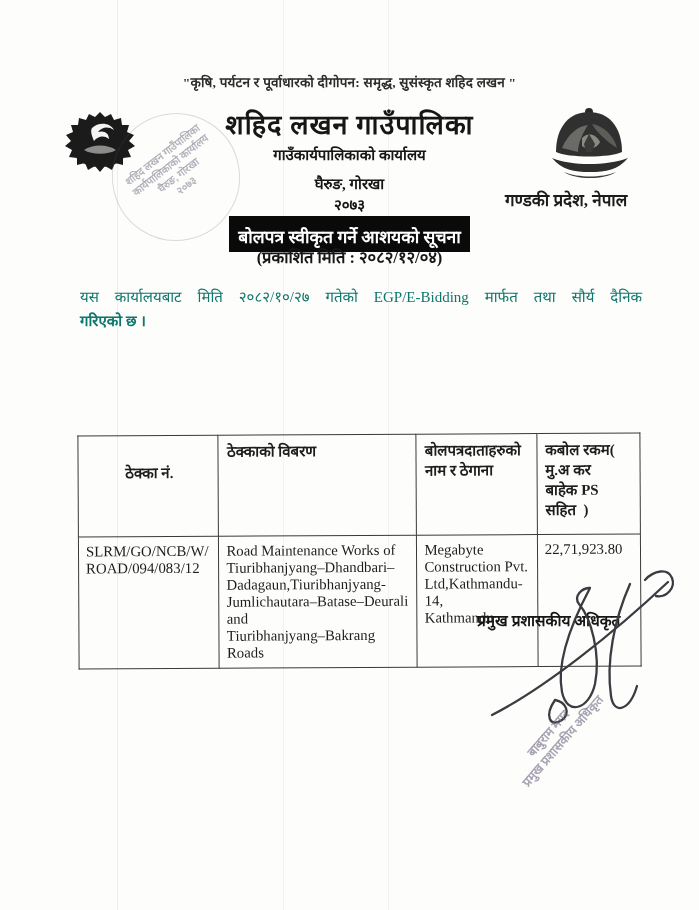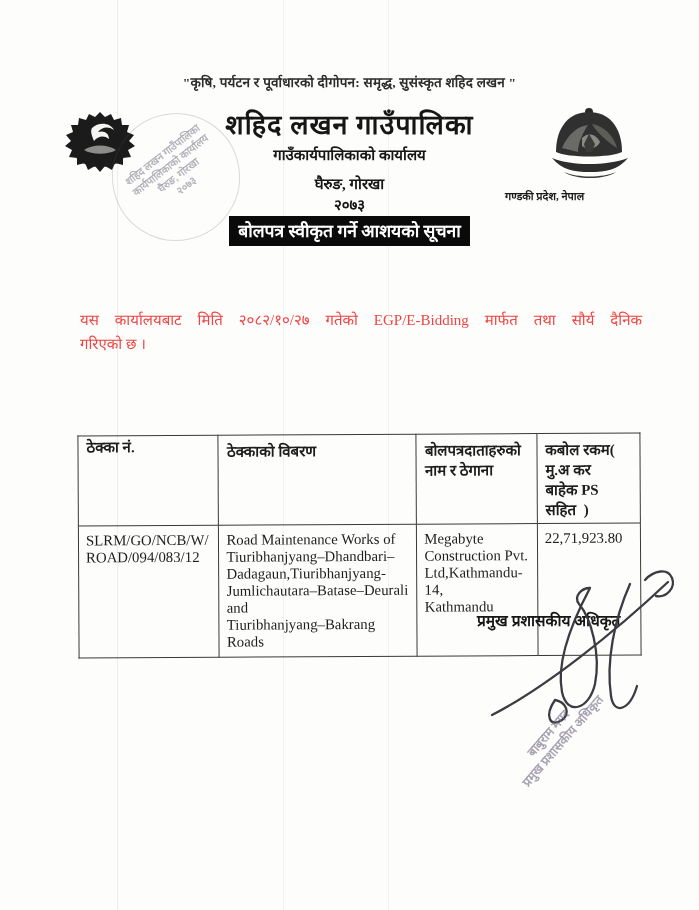--- a/index.html
+++ b/index.html
@@ -20,55 +20,55 @@
   
   .motto{position:absolute;top:73px;left:0;width:699px;text-align:center;
     font-size:13.5px;font-weight:600;color:#2c2c2c;letter-spacing:.2px;}
   .hdr{position:absolute;left:0;width:699px;text-align:center;color:#161616;}
   .muni{top:105px;font-size:27px;font-weight:bold;letter-spacing:1px;}
   .office{top:144px;font-size:15px;font-weight:bold;}
   .place{top:173px;font-size:15px;font-weight:bold;}
   .year{top:194px;font-size:15px;font-weight:bold;}
   .notice-wrap{position:absolute;top:216px;left:0;width:699px;text-align:center;}
   .notice{display:inline-block;background:#0a0a0a;color:#fff;
-    font-size:17.5px;font-weight:bold;padding:2px 9px 4px;}
+    font-size:17.5px;font-weight:bold;padding:8px 9px 4px;}
   .published{position:absolute;top:245px;left:0;width:699px;text-align:center;
     font-size:16.5px;font-weight:bold;color:#161616;}
-  .province{position:absolute;top:188px;left:505px;font-size:11px;
+  .province{position:absolute;top:188px;left:505px;font-size:17px;
     font-weight:bold;color:#1c1c1c;}
 
   
   .emblem-left{position:absolute;left:62px;top:110px;}
   .emblem-right{position:absolute;left:548px;top:100px;}
   .round-stamp{
     position:absolute;left:112px;top:113px;width:126px;height:126px;
     border:1.5px solid rgba(95,95,115,0.22);border-radius:50%;
     transform:rotate(-12deg);
   }
   .round-stamp .stxt{
     position:absolute;left:0;top:30px;width:100%;text-align:center;
     transform:rotate(-26deg);
     color:rgba(90,90,112,0.45);font-weight:bold;
     font-size:10.5px;line-height:13px;
   }
 
   
-  .body-par{position:absolute;left:80px;top:309px;width:562px;
-    font-size:15px;line-height:23.5px;color:#ef4444;}
+  .body-par{position:absolute;left:80px;top:286px;width:562px;
+    font-size:15px;line-height:23.5px;color:#0f766e;}
   .bline{text-align:justify;text-align-last:justify;}
-  .bline.last{text-align:right;text-align-last:left;}
+  .bline.last{text-align:right;text-align-last:left;font-weight:bold;}
 
   
   table.doc{position:absolute;left:78px;top:434px;width:563px;
     border-collapse:collapse;transform:rotate(-0.3deg);}
   table.doc th,table.doc td{
     border:1.5px solid #3a3a3a;vertical-align:top;
     font-size:15px;color:#1d1d1d;white-space:pre-line;}
   table.doc th{font-weight:bold;text-align:left;padding:5px 6px 4px 8px;height:70px;}
-  table.doc th.c1{padding-top:0;}
+  table.doc th.c1{text-align:center;padding-top:26px;}
   table.doc td{padding:6px 5px 6px 7px;height:80px;
     font-family:"Liberation Serif","DejaVu Serif",serif;font-size:14.8px;}
   .col1{width:130px;} .col2{width:207px;} .col3{width:114px;} .col4{width:100px;}
 
   
   .sig-title{position:absolute;left:477px;top:609px;font-size:15.5px;
     font-weight:bold;color:#161616;}
   .sig-svg{position:absolute;left:440px;top:560px;pointer-events:none;}
   .stamp-rot{
     position:absolute;left:531px;top:758px;
@@ -121,20 +121,21 @@
   </div>
 
   <div class="hdr muni">शहिद लखन गाउँपालिका</div>
   <div class="hdr office">गाउँकार्यपालिकाको कार्यालय</div>
   <div class="hdr place">घैरुङ, गोरखा</div>
   <div class="hdr year">२०७३</div>
 
   <div class="notice-wrap">
     <span class="notice">बोलपत्र स्वीकृत गर्ने आशयको सूचना</span>
   </div>
+  <div class="published">(प्रकाशित मिति : २०८२/१२/०४)</div>
 
   <div class="province">गण्डकी प्रदेश, नेपाल</div>
 
   <div class="body-par">
     <div class="bline">यस कार्यालयबाट मिति २०८२/१०/२७ गतेको EGP/E-Bidding मार्फत तथा सौर्य दैनिक</div>
     <div class="bline last">गरिएको छ ।</div>
   </div>
 
   <table class="doc">
     <tbody>

